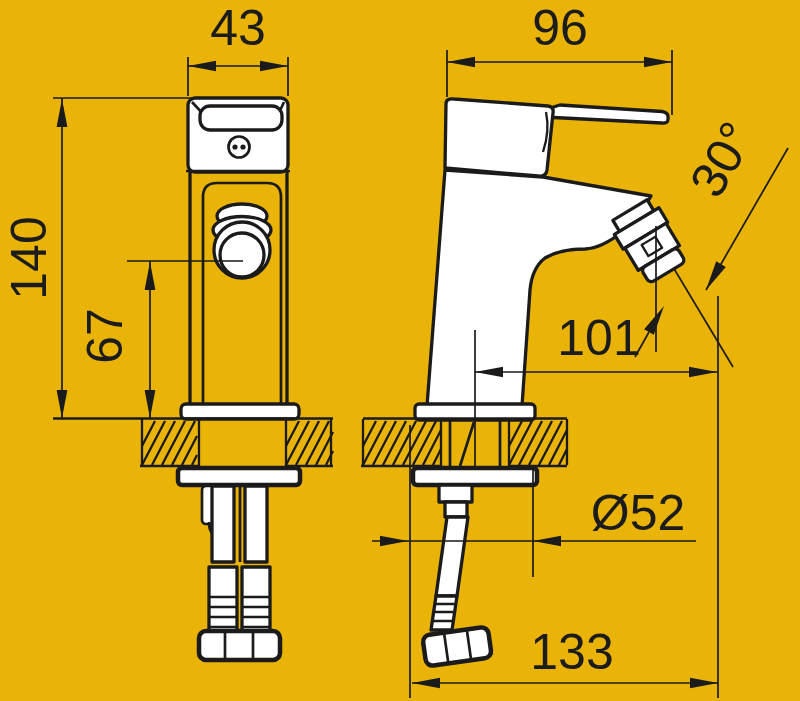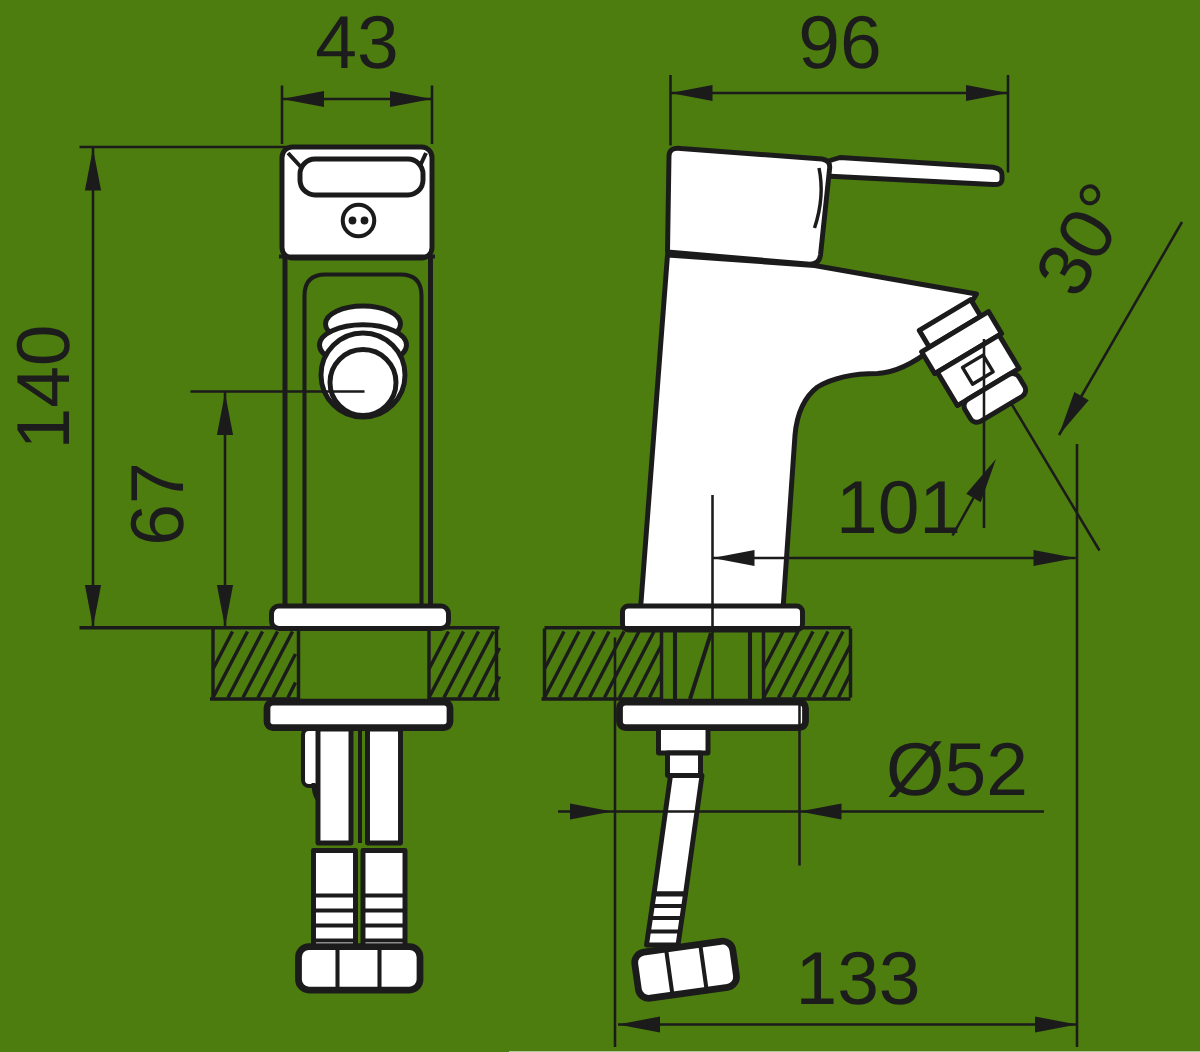--- a/index.html
+++ b/index.html
@@ -1,16 +1,16 @@
 <!DOCTYPE html>
 <html><head>
 <meta charset="utf-8">
 <style>
   html,body{margin:0;padding:0;background:#ffffff;}
-  #stage{position:relative;width:800px;height:701px;background:#4d7c0f;overflow:hidden;}
+  #stage{position:relative;width:800px;height:701px;background:#eab308;overflow:hidden;}
   svg{display:block;}
   .ln{stroke:#1b1b1b;fill:none;stroke-linejoin:round;}
   .w1{stroke-width:1.7;}
   .w2{stroke-width:2.3;}
   .w25{stroke-width:2.7;}
   .w3{stroke-width:3.3;}
   .w4{stroke-width:4.5;}
   .wf{fill:#ffffff;}
   .ar{fill:#1b1b1b;stroke:none;}
   .dt{font-family:"Liberation Sans","DejaVu Sans",sans-serif;font-size:50px;fill:#1c1c1c;}

